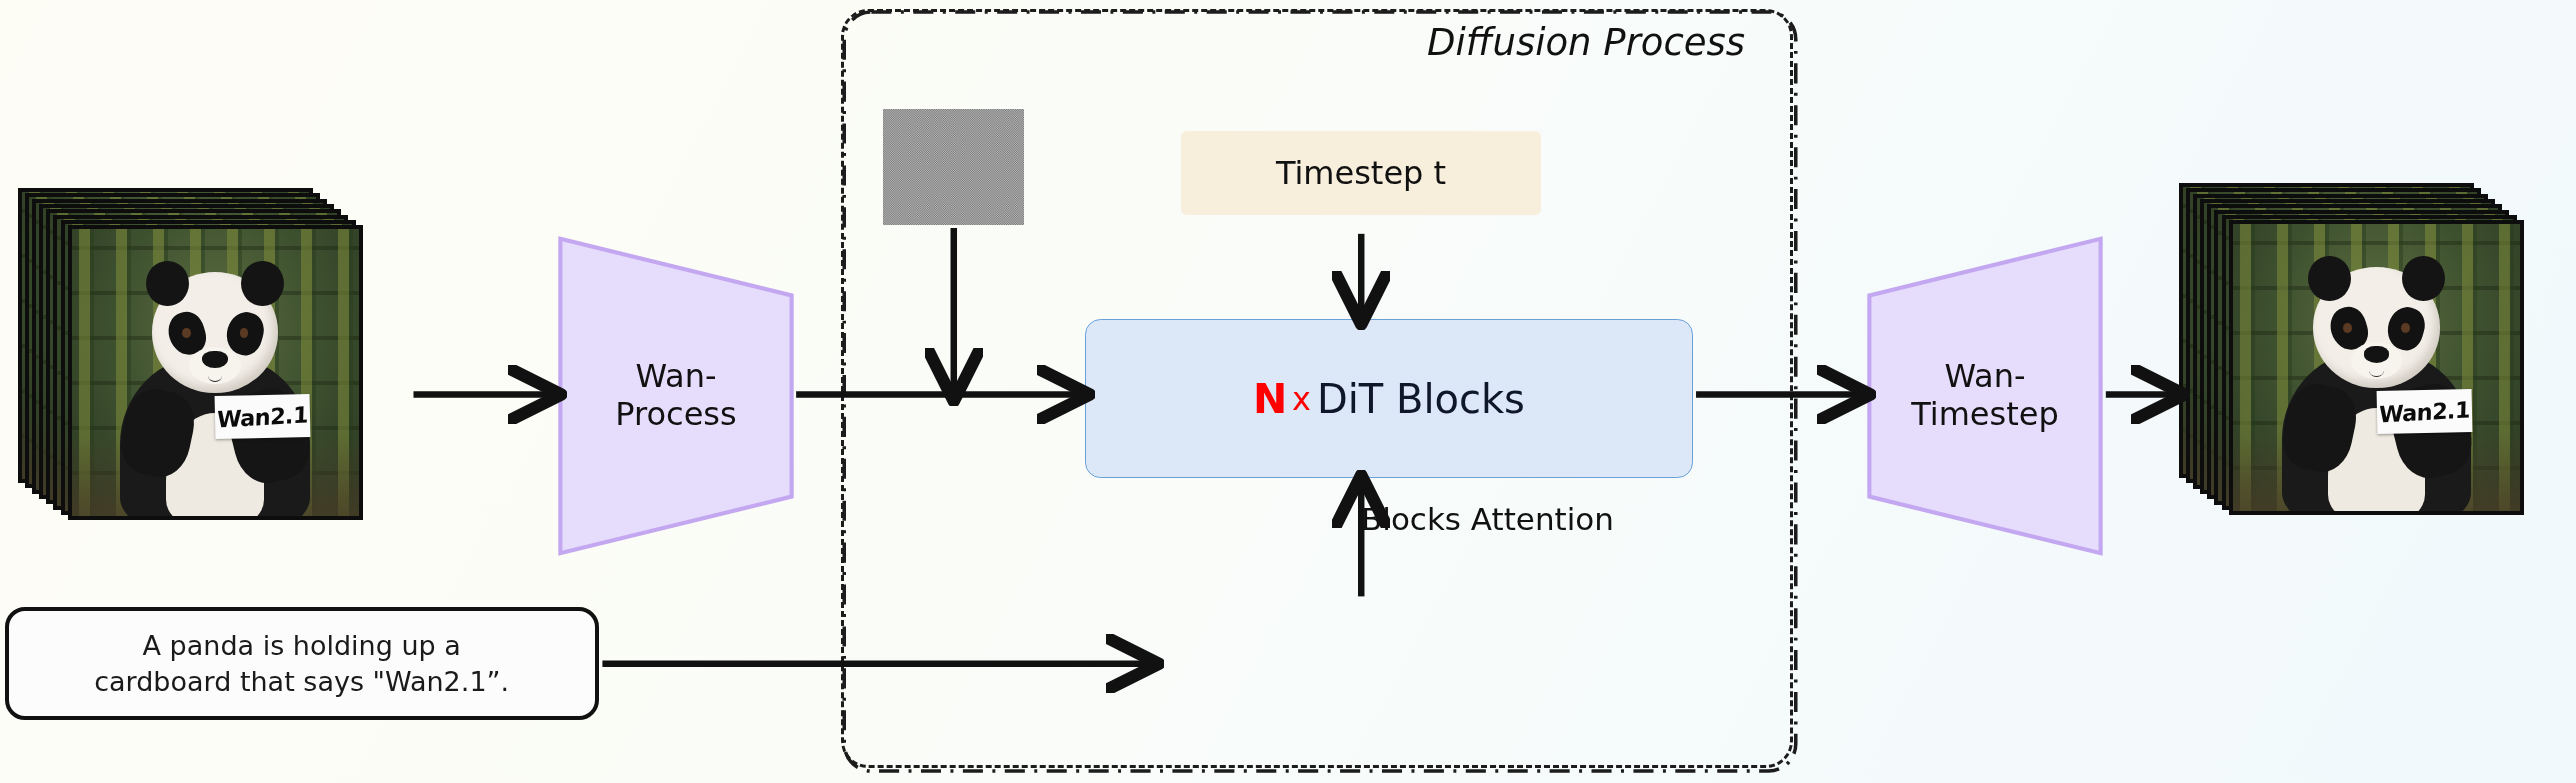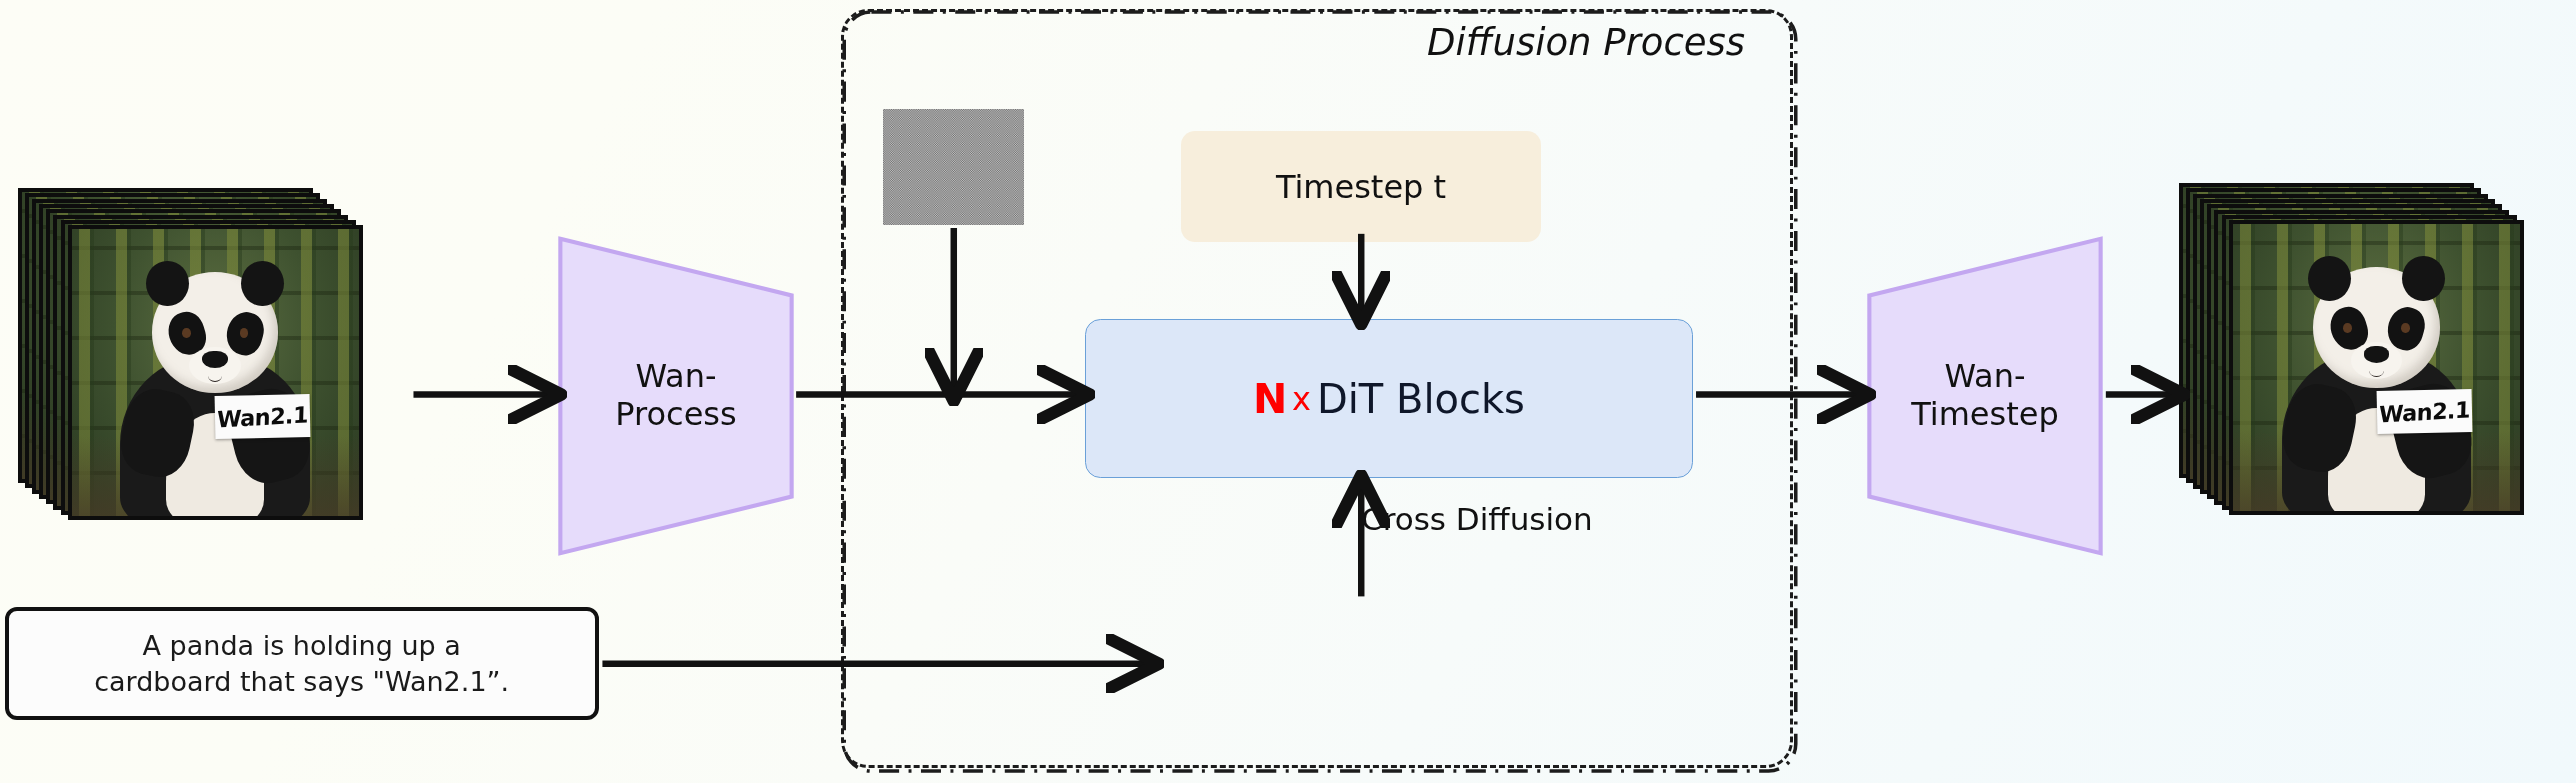--- a/index.html
+++ b/index.html
@@ -256,24 +256,24 @@
     color: #FF0000;
     font-size: 32px;
     padding: 0 5.9px 0 4.7px;
   }
   .rbox-dit .dit-text { color: #0f172a; }
 
   .rbox-timestep {
     left: 1181px;
     top: 131px;
     width: 360px;
-    height: 111px;
+    height: 84px;
     background: #F7EEDC;
     border: 0;
-    border-radius: 14px;
+    border-radius: 6px;
     font-size: 32px;
     color: #111;
   }
   .rbox-umt5 {
     left: 1155px;
     top: 599px;
     width: 413px;
     height: 100px;
     background: #E2EFDA;
     border: 1.8px solid #9CCA8C;
@@ -284,21 +284,21 @@
 
   
   .prompt-box {
     position: absolute;
     left: 4.7px;
     top: 607px;
     width: 594px;
     height: 113px;
     background: #FCFCFC;
     border: 4.1px solid #111;
-    border-radius: 12px;
+    border-radius: 20px;
     box-sizing: border-box;
     display: flex;
     align-items: center;
     justify-content: center;
     text-align: center;
     font-size: 27px;
     color: #1a1a1a;
     line-height: 1.32;
     padding: 0 15.4px;
   }
@@ -464,21 +464,21 @@
     <span>Timestep t</span>
   </div>
 
   <div class="rbox rbox-dit">
     <span class="n-red">N</span>
     <span class="x-red">x</span>
     <span class="dit-text">DiT Blocks</span>
   </div>
 
 
-  <div class="cross-attn-label">Cross Diffusion</div>
+  <div class="cross-attn-label">Blocks Attention</div>
 
   <div class="prompt-box">
     <div>
       <div>A panda is holding up a</div>
       <div>cardboard that says "Wan2.1”.</div>
     </div>
   </div>
 
   <svg class="arrows" viewBox="0 0 4362 1326">
     <defs>

